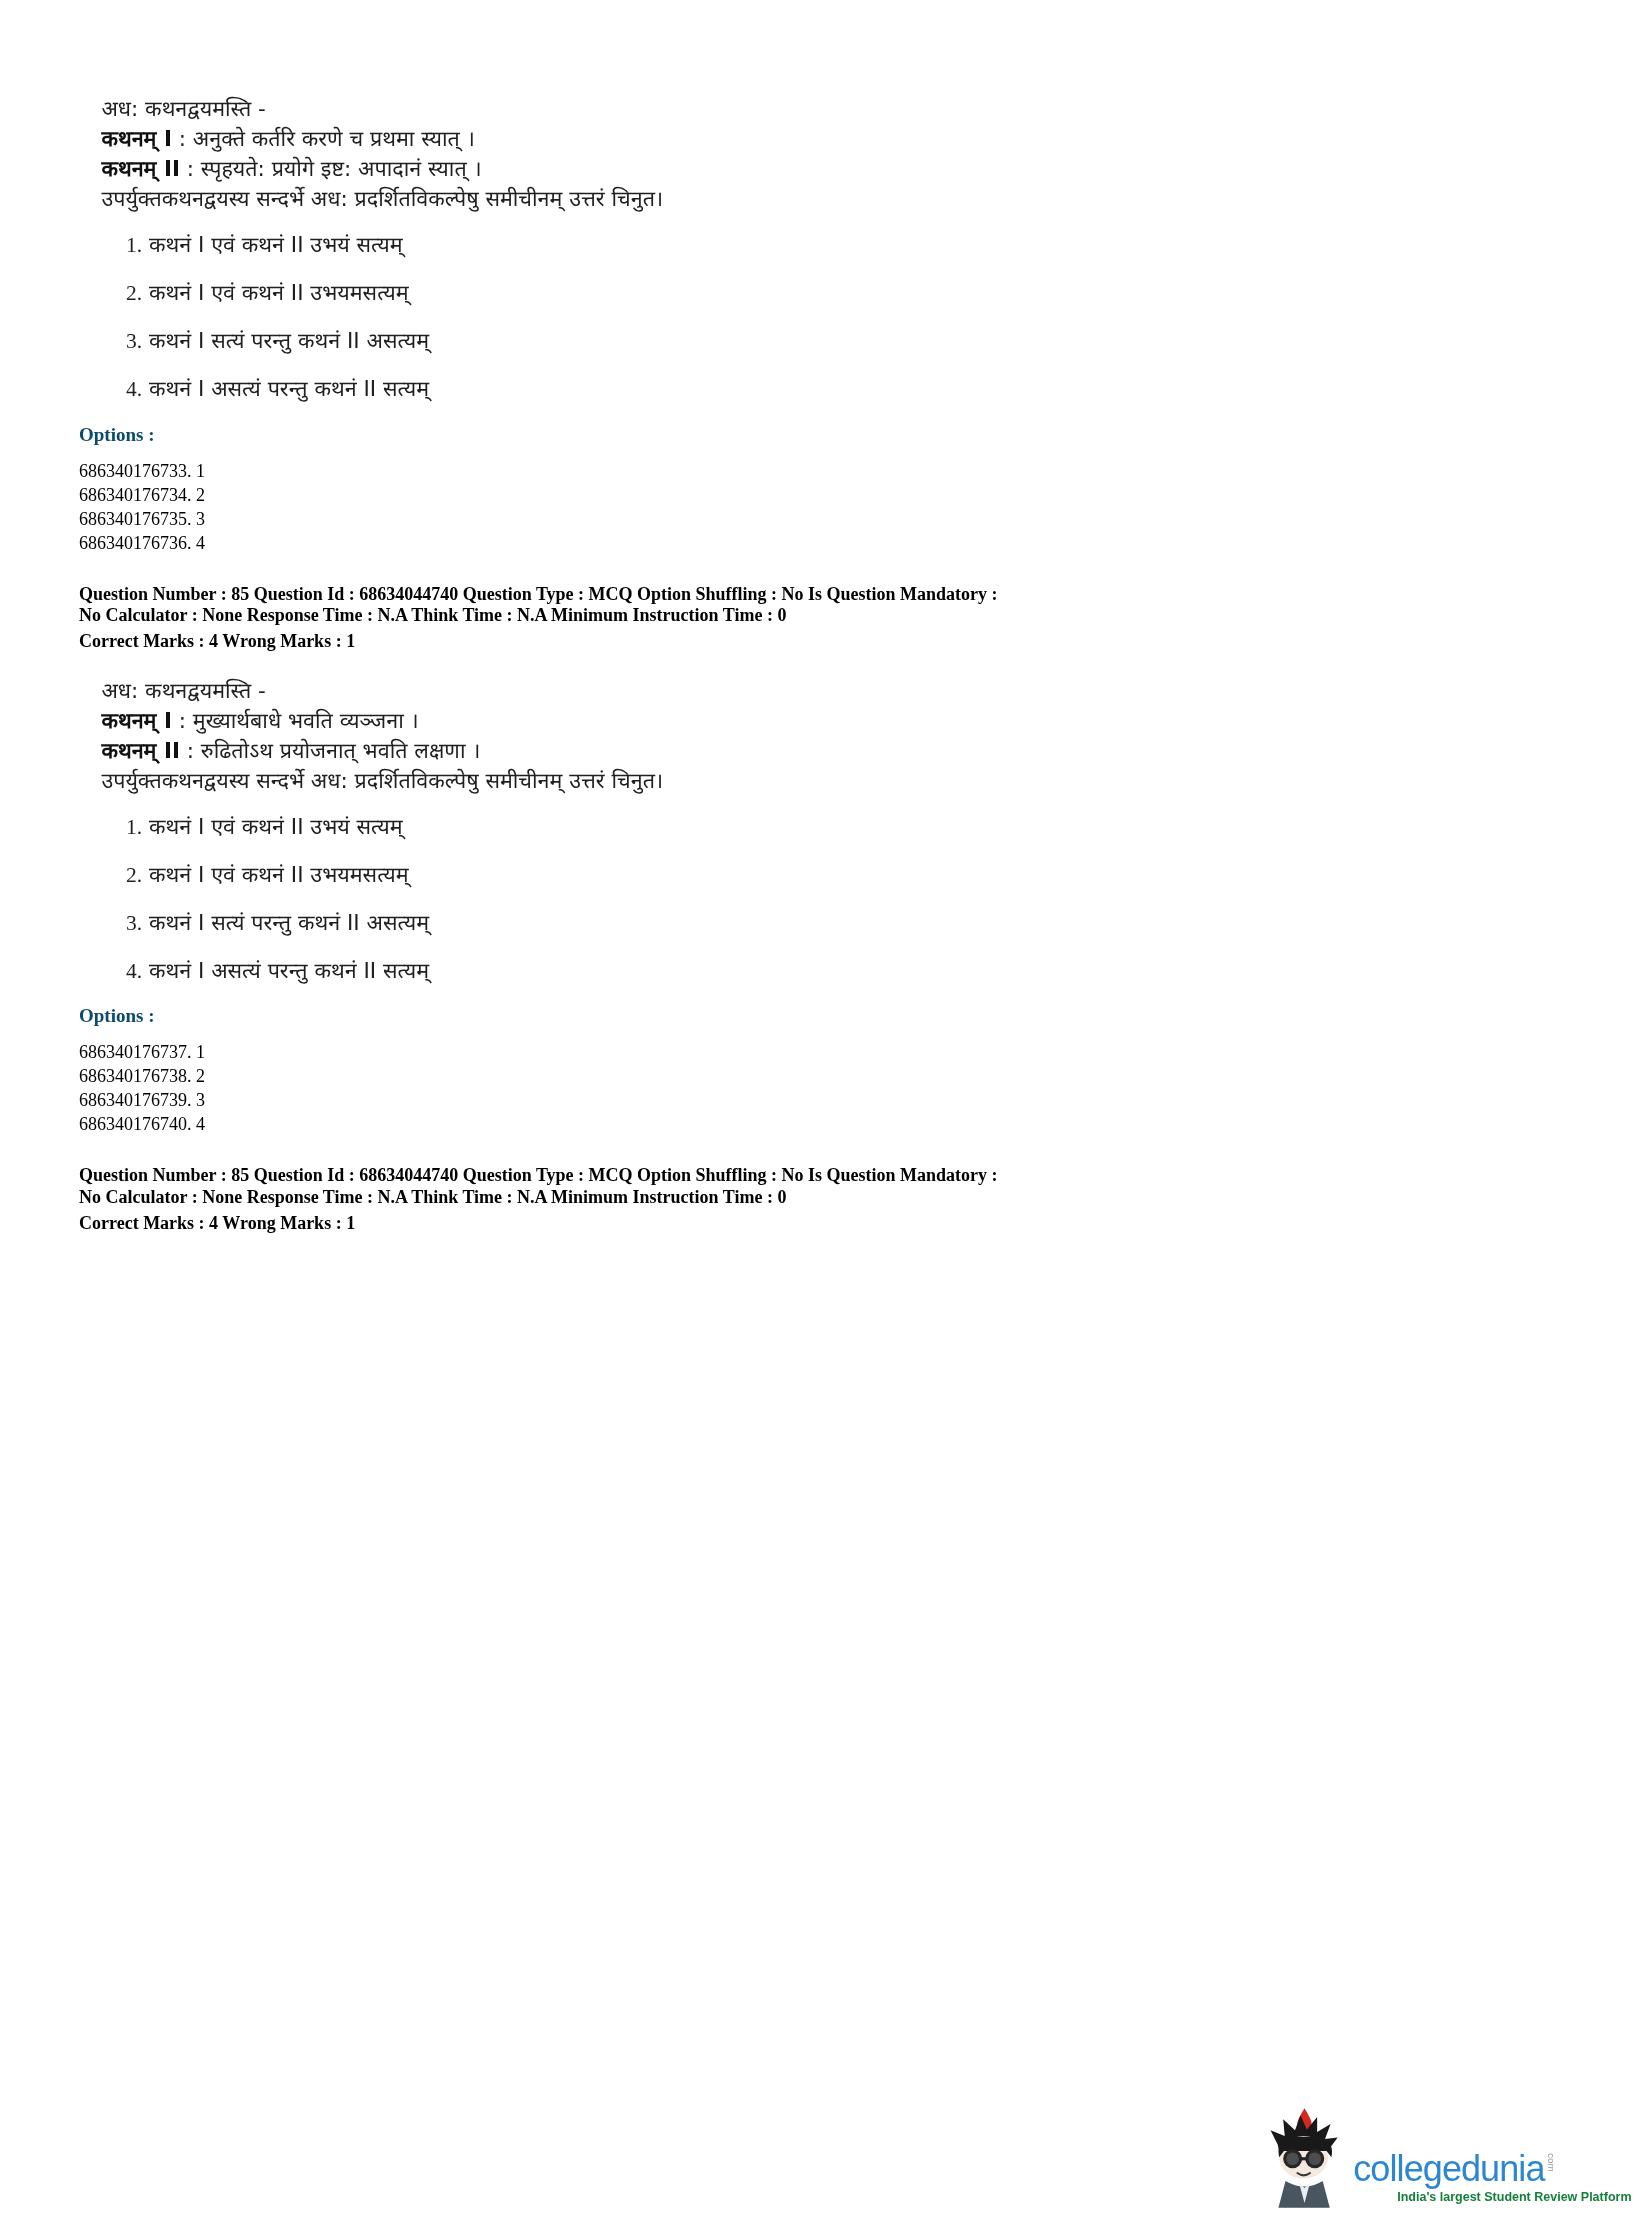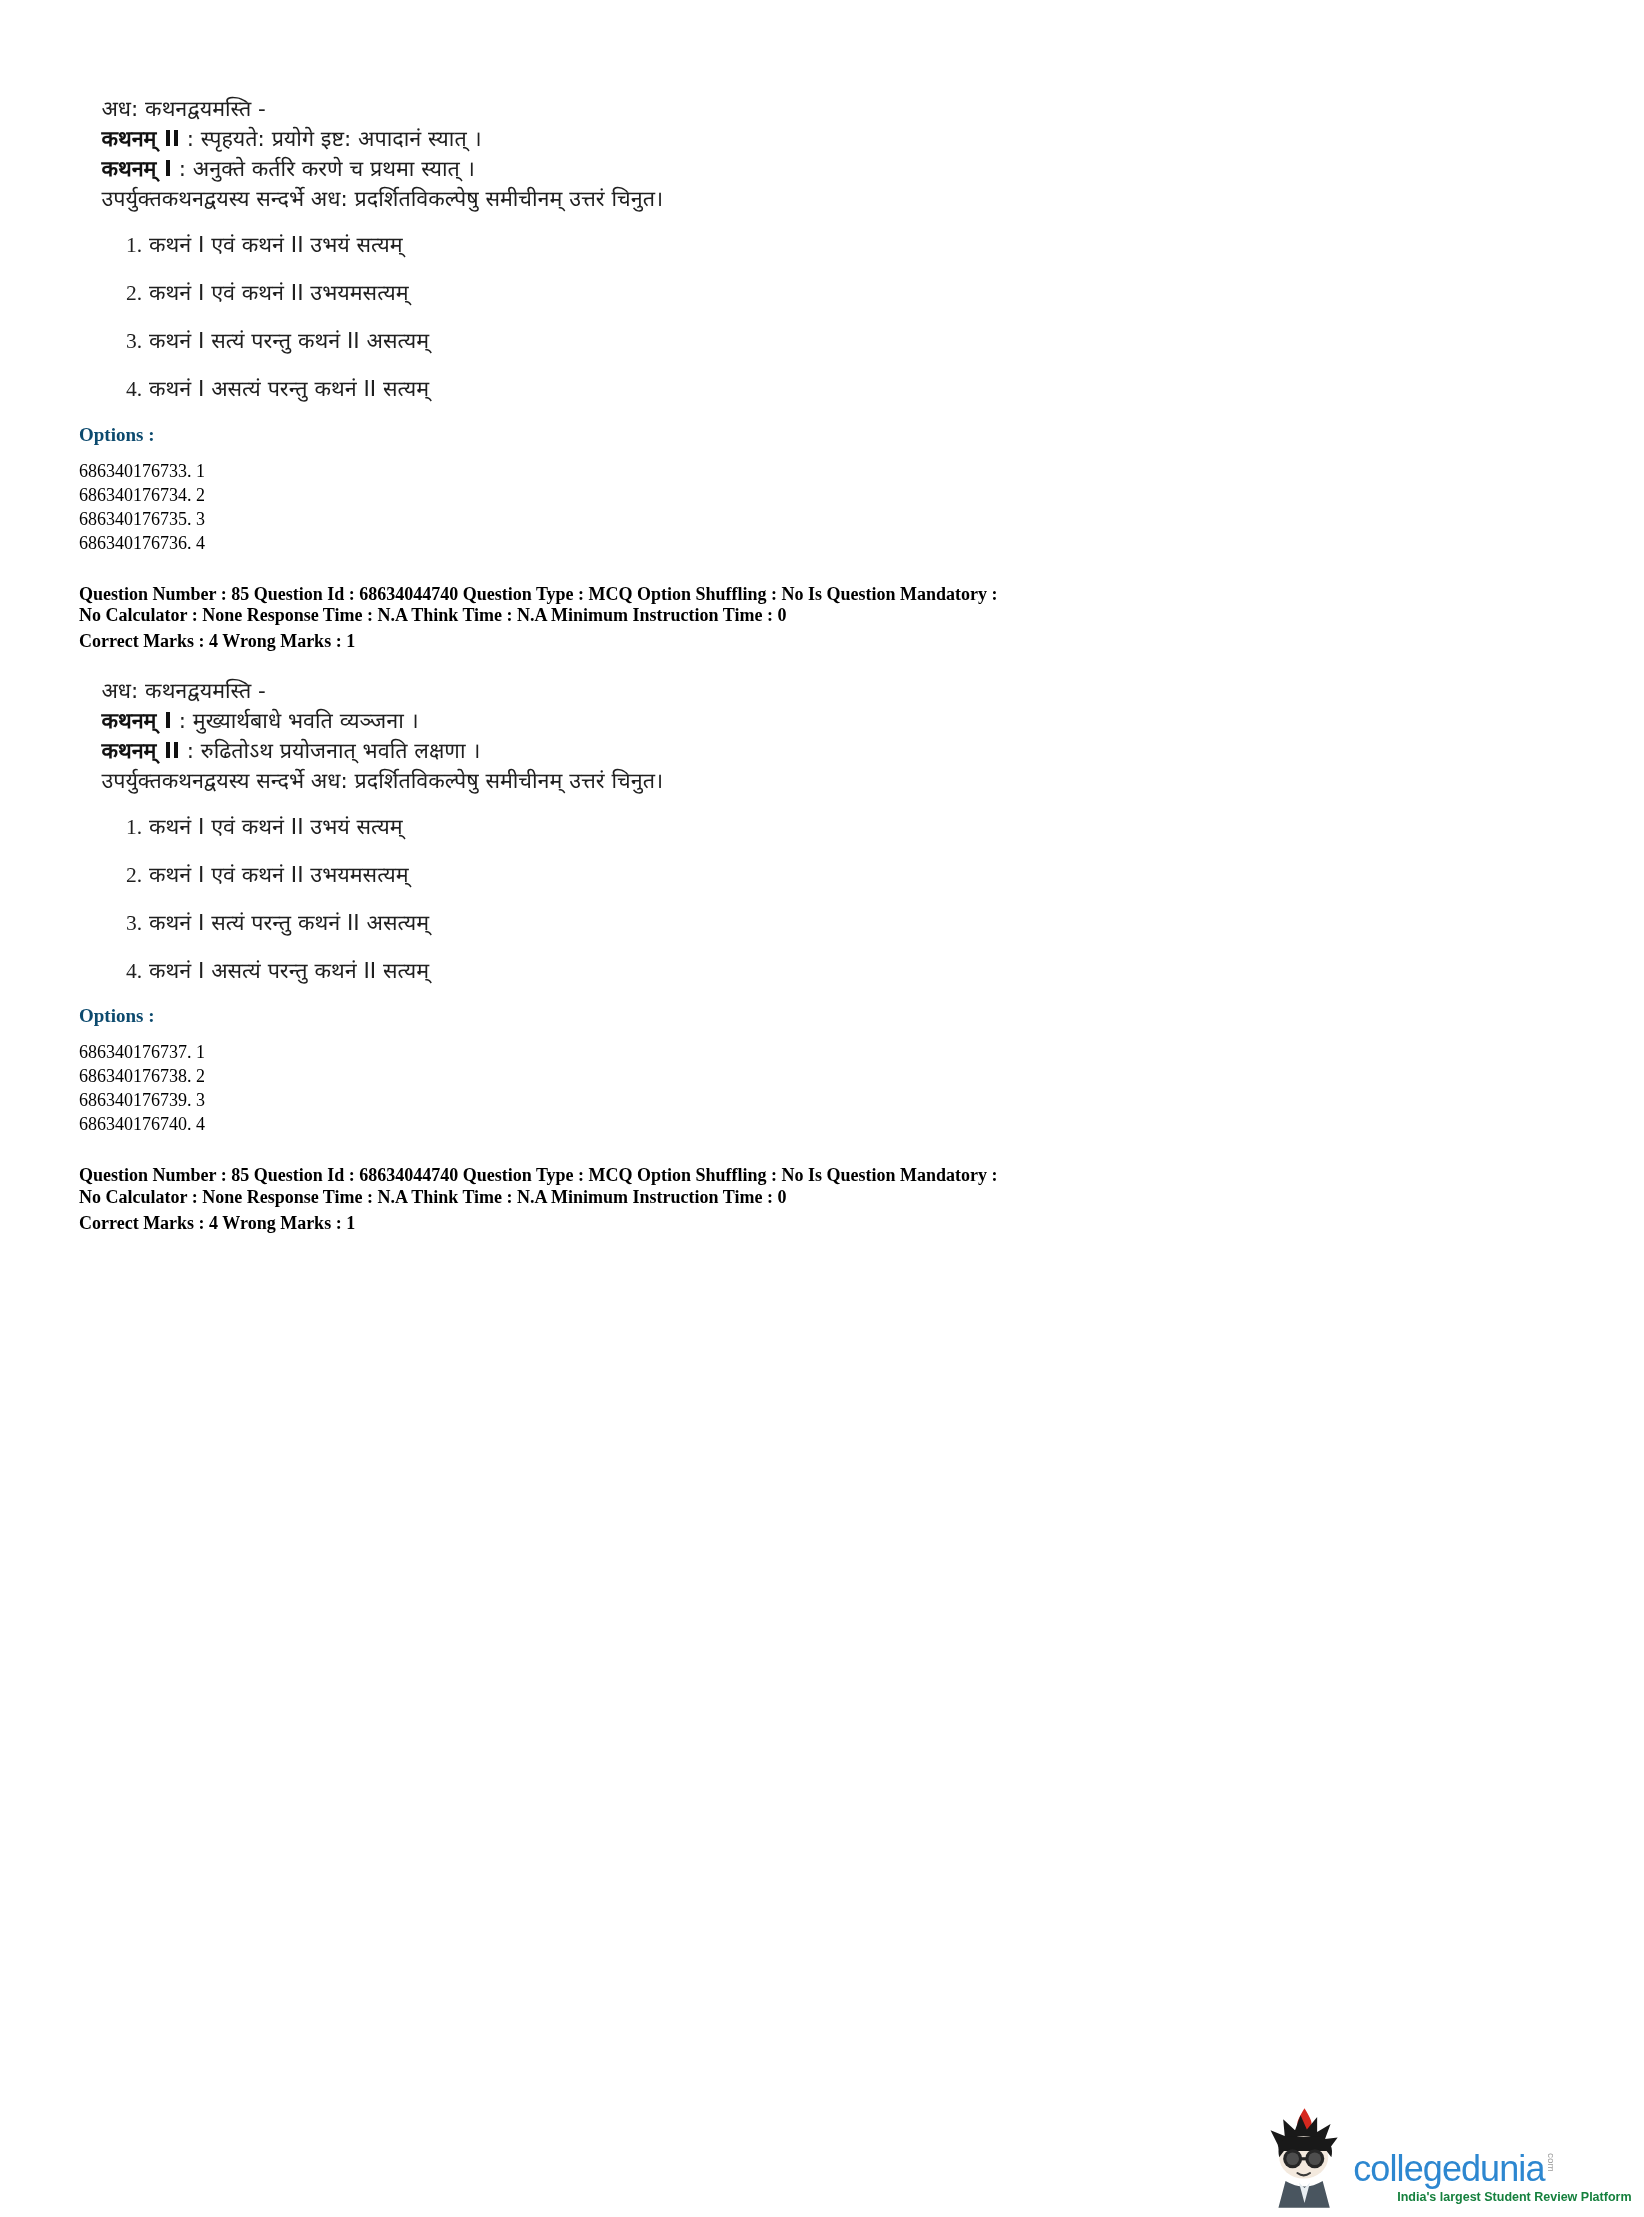--- a/index.html
+++ b/index.html
@@ -99,22 +99,22 @@
 </style>
 </head>
 <body>
 
 <div class="page">
   <div class="content">
 
     <section class="qa">
       <div class="q-body">
         <p class="dev">अध: कथनद्वयमस्ति -</p>
+        <p class="dev"><span class="stmt-label">कथनम् I</span><span> : अनुक्ते कर्तरि करणे च प्रथमा स्यात् ।</span></p>
         <p class="dev"><span class="stmt-label">कथनम् II</span><span> : स्पृहयते: प्रयोगे इष्ट: अपादानं स्यात् ।</span></p>
-        <p class="dev"><span class="stmt-label">कथनम् I</span><span> : अनुक्ते कर्तरि करणे च प्रथमा स्यात् ।</span></p>
         <p class="dev">उपर्युक्तकथनद्वयस्य सन्दर्भे अध: प्रदर्शितविकल्पेषु समीचीनम् उत्तरं चिनुत।</p>
       </div>
       <div class="choices">
         <p class="dev choice"><span class="cnum">1.</span> <span>कथनं I एवं कथनं II उभयं सत्यम्</span></p>
         <p class="dev choice"><span class="cnum">2.</span> <span>कथनं I एवं कथनं II उभयमसत्यम्</span></p>
         <p class="dev choice"><span class="cnum">3.</span> <span>कथनं I सत्यं परन्तु कथनं II असत्यम्</span></p>
         <p class="dev choice"><span class="cnum">4.</span> <span>कथनं I असत्यं परन्तु कथनं II सत्यम्</span></p>
       </div>
       <p class="options-label">Options :</p>
       <div class="oids">

